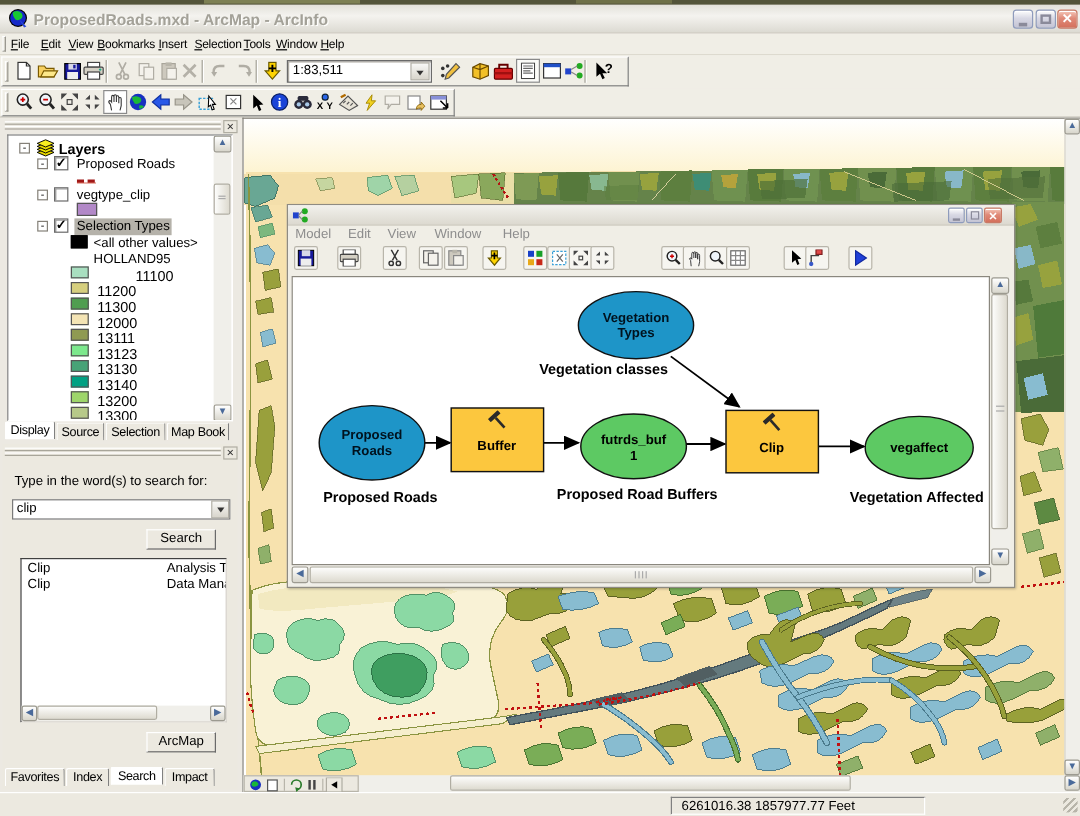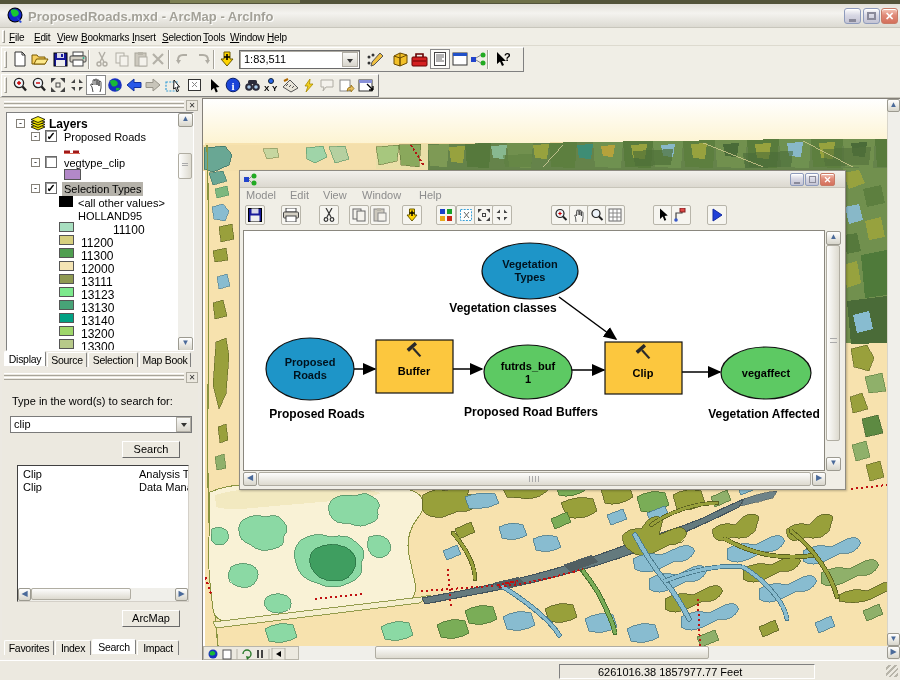--- a/index.html
+++ b/index.html
@@ -879,17 +879,17 @@
     <div class="abs sarrow" style="left:0;top:0;width:14px;height:14px;">◀</div>
     <div class="abs sarrow" style="left:569px;top:0;width:14px;height:14px;">▶</div>
     <div class="abs" style="left:15px;top:0px;width:553px;height:14px;background:linear-gradient(#fdfdfc,#dddacf);border:1px solid #b0ada2;border-radius:2px;"></div>
     <div class="abs" style="left:286px;top:4px;width:10px;height:6px;border-left:1px solid #aaa;border-right:1px solid #aaa;">
         <div style="width:4px;height:6px;border-left:1px solid #aaa;border-right:1px solid #aaa;margin:0 auto;"></div>
       </div>
   </div>
 </div>
 
 <div class="abs" style="left:0;top:660px;width:900px;height:20px;background:#ece9e0;border-top:1px solid #fff;">
-  <div class="abs sunken" style="left:559px;top:3px;width:256px;height:15px;padding-left:30px;">
+  <div class="abs sunken" style="left:559px;top:3px;width:212px;height:15px;">
       <div style="padding:1px 0 0 8px;">6261016.38  1857977.77 Feet</div>
     </div>
   <div class="abs" style="left:886px;top:4px;width:12px;height:12px;background:repeating-linear-gradient(135deg,#ece9e0 0 2px,#b8b5aa 2px 4px);"></div>
 </div>
 
 </body></html>

